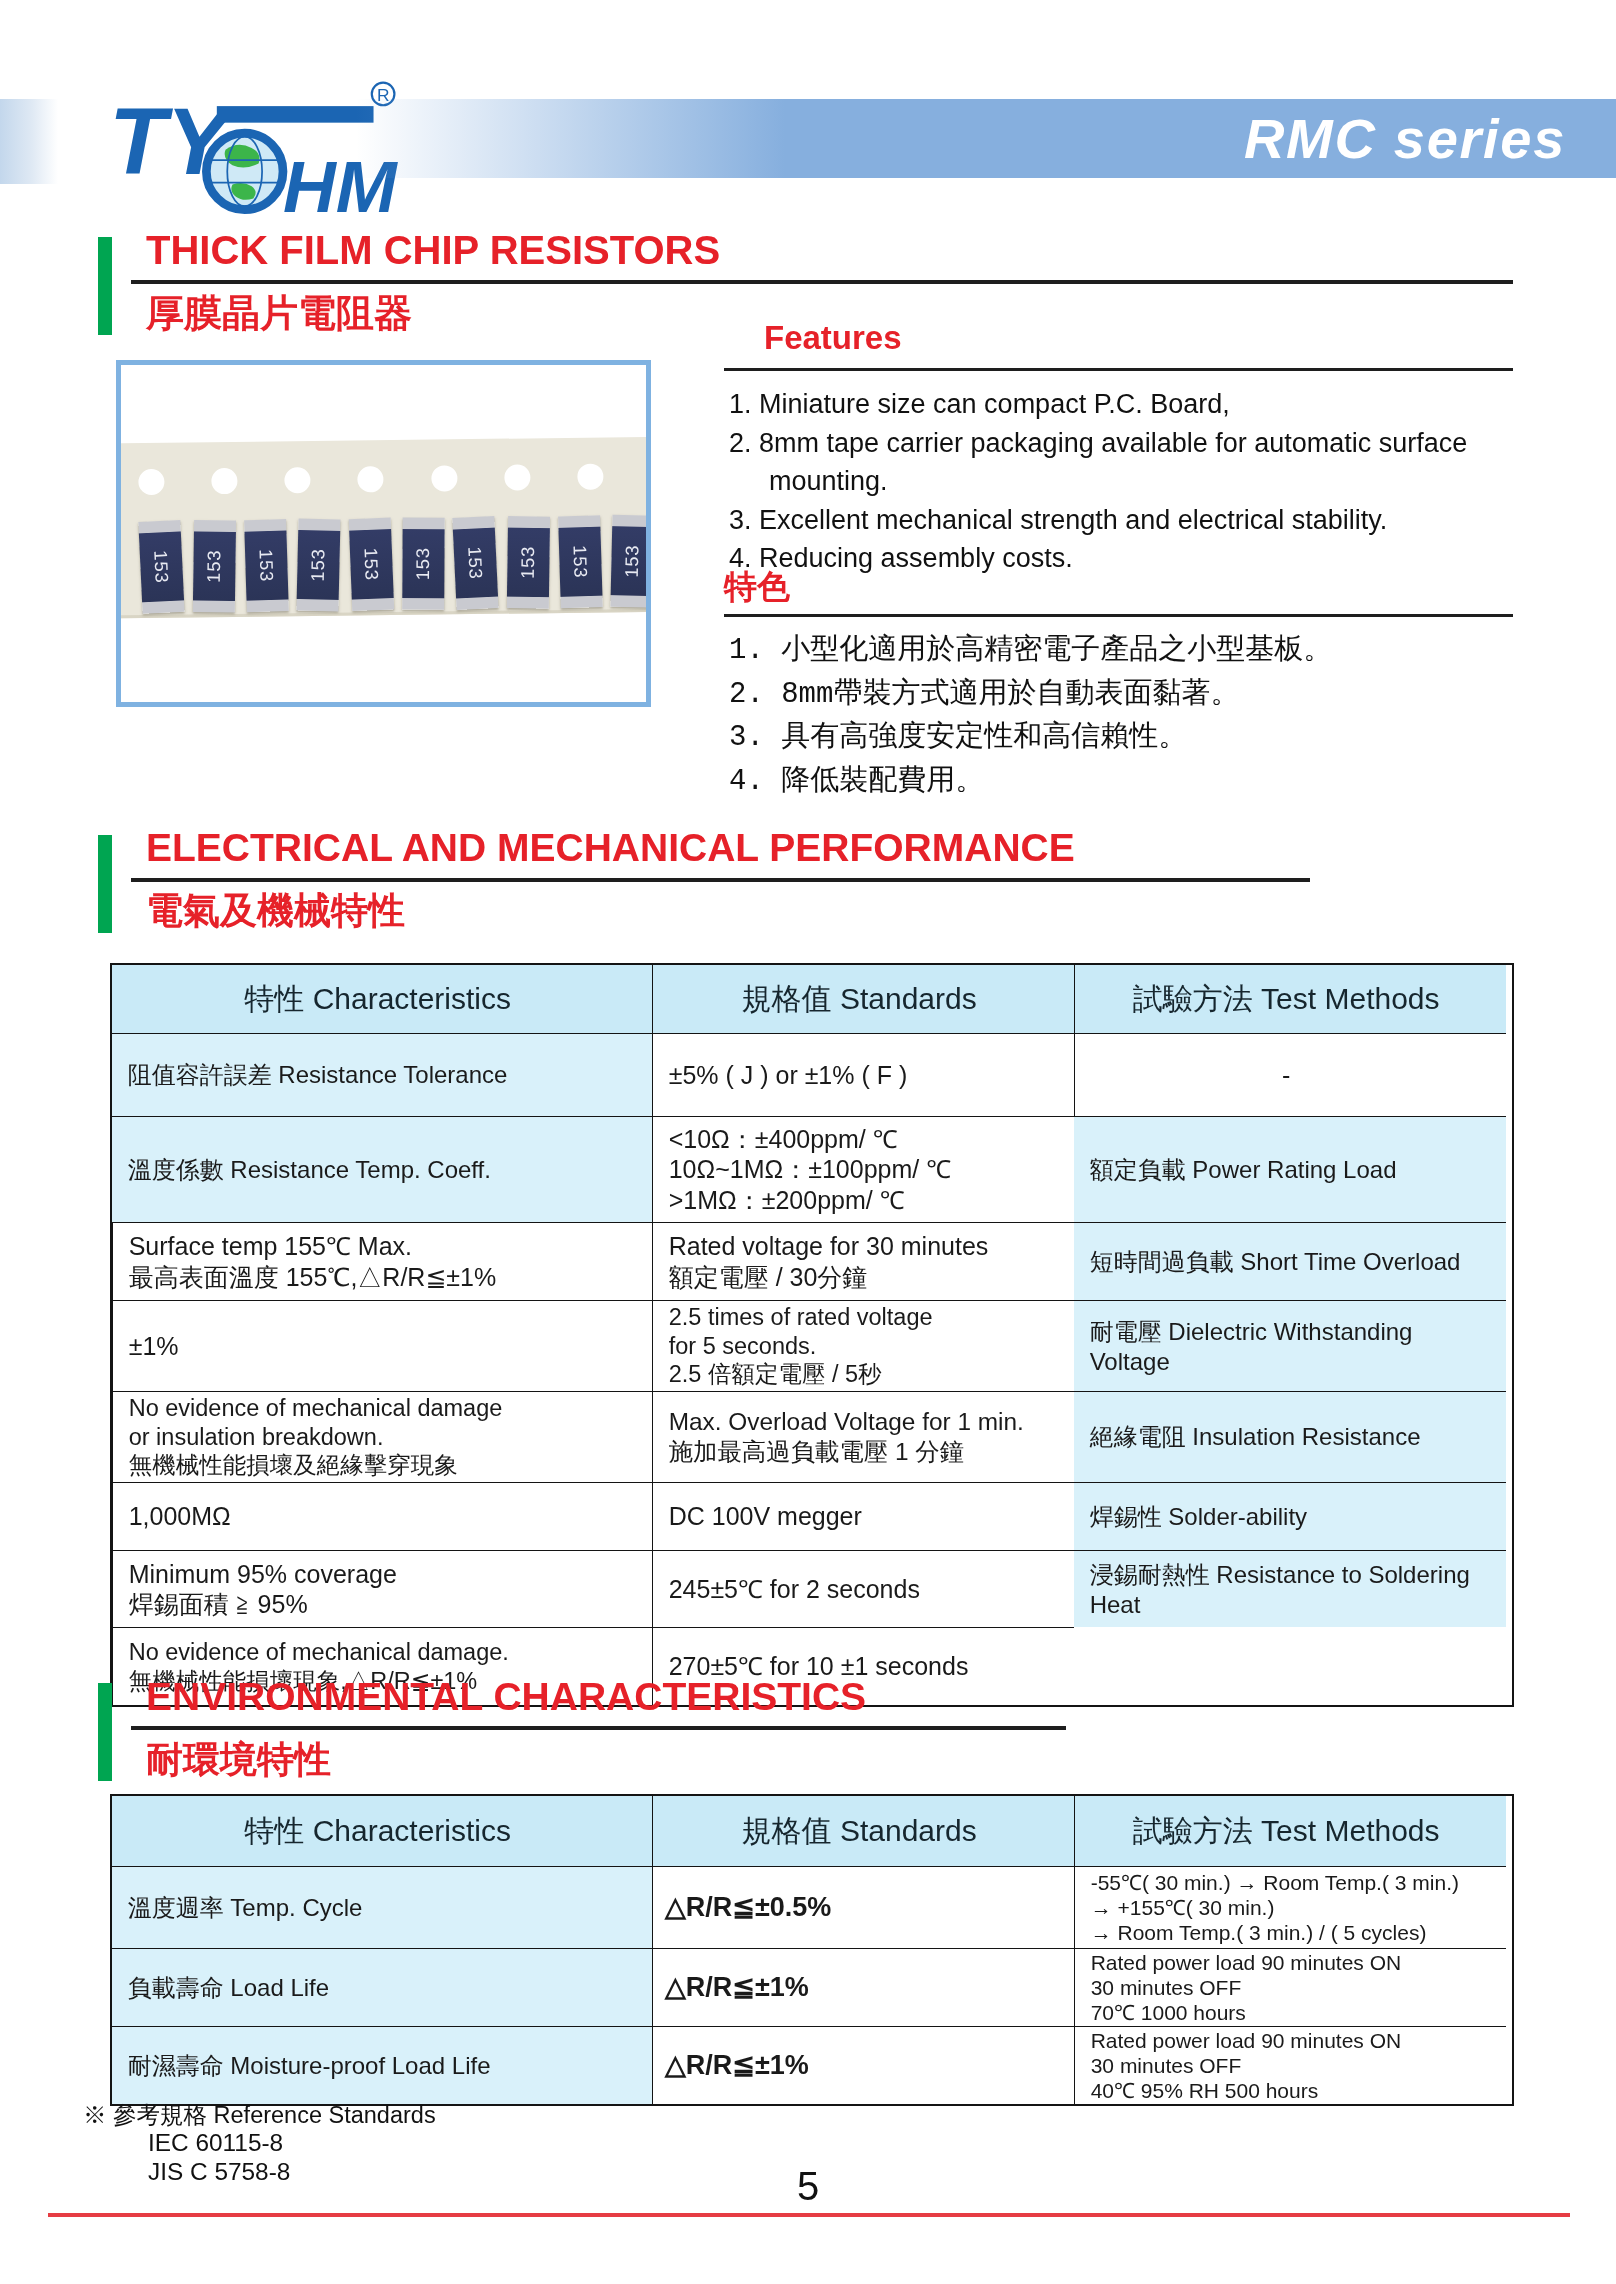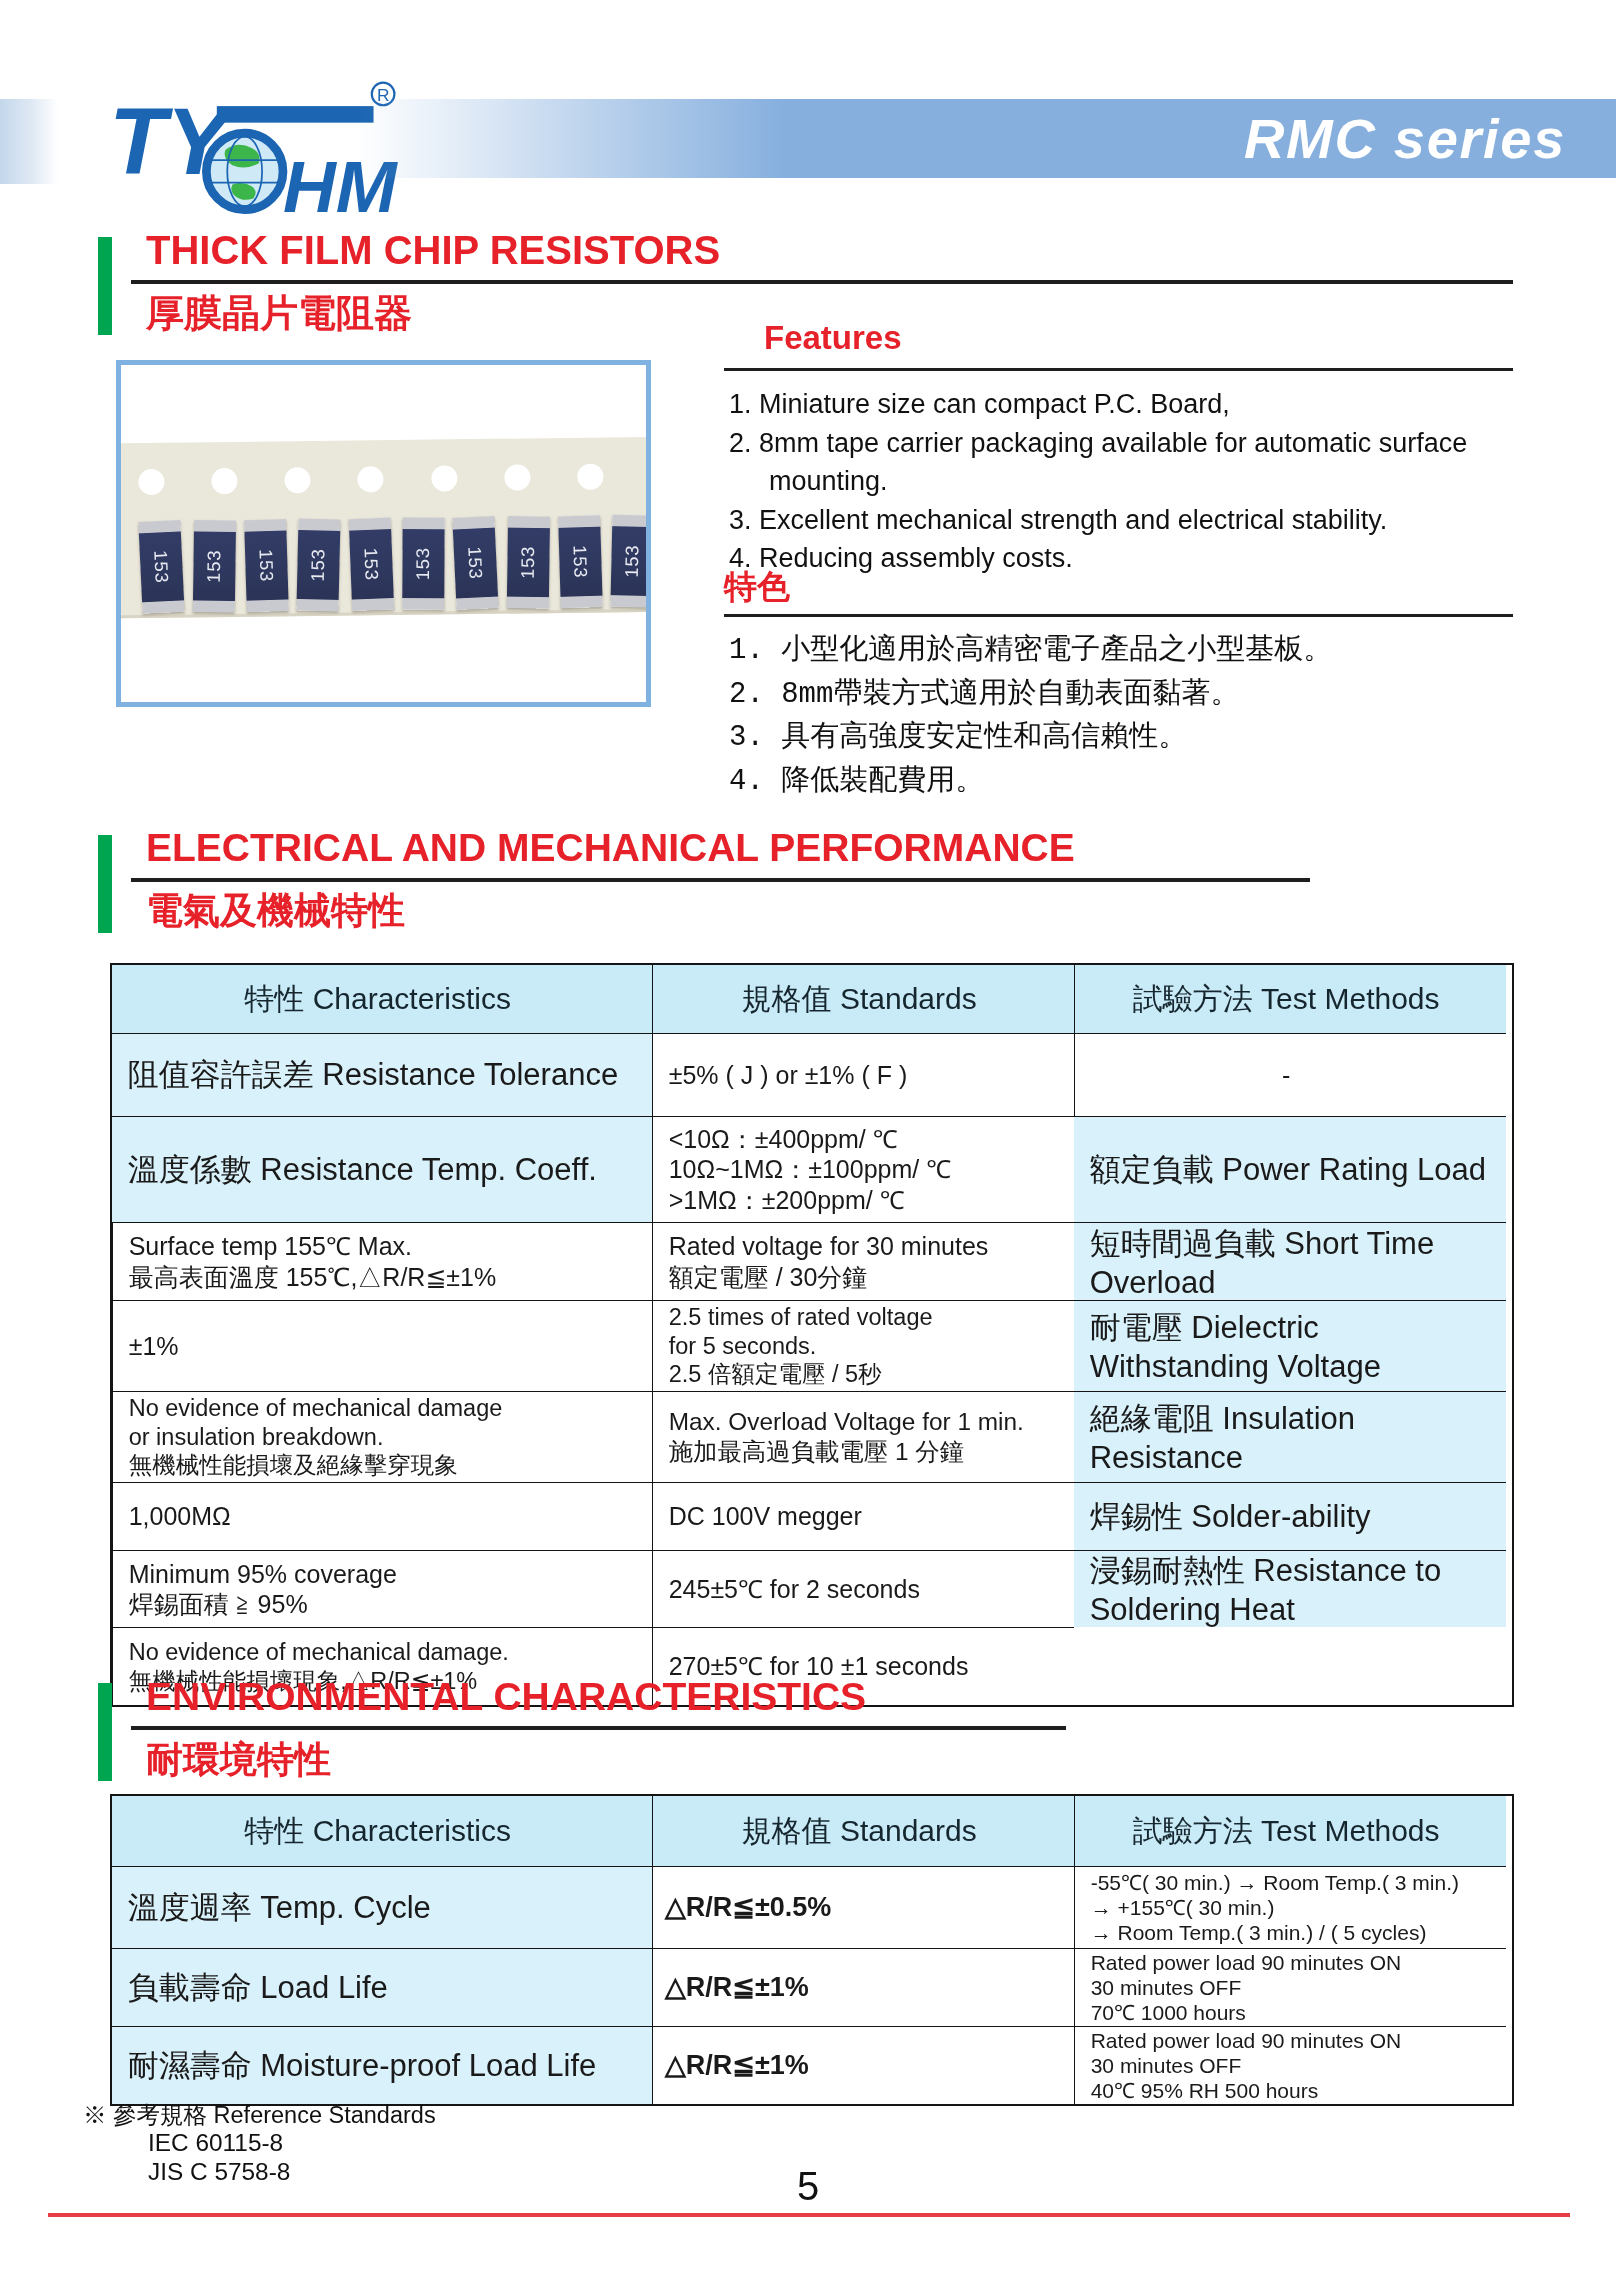--- a/index.html
+++ b/index.html
@@ -38,21 +38,21 @@
   .feat-item{font-size:27px;color:#111;line-height:1.43;padding-left:40px;text-indent:-40px;}
   .feat-item-zh{font-size:29px;color:#111;line-height:1.5;padding-left:44px;text-indent:-44px;font-family:Liberation Mono, monospace;}
 
   
   .tbl{position:absolute;left:110px;width:1400px;display:grid;
        grid-template-columns:540px 422px 432px;border:2.6px solid #141414;box-sizing:content-box;background:#fff;}
   .cell{border-left:1.7px solid #141414;border-top:1.7px solid #141414;display:flex;flex-direction:column;
         justify-content:center;box-sizing:border-box;padding:5.2px 8.7px 5.2px 15.7px;}
   .cell.no-l{border-left:none;} .cell.no-t{border-top:none;}
   .th{background:#c9eaf7;align-items:center;padding-left:0;font-size:30px;color:#16262e;justify-content:center;flex-direction:row;}
-  .c1{background:#d9f1fa;font-size:31px;}
+  .c1{background:#d9f1fa;font-size:24px;}
   .c2,.c3{background:#ffffff;font-size:25px;line-height:1.22;}
   .ln{white-space:nowrap;}
   .t-center{align-items:center;padding-left:0;}
   .std2{padding-left:12px;font-weight:bold;font-size:27px;}
   .small3 .ln{font-size:21px;line-height:1.2;}
 
   
   .foot-note{position:absolute;left:83px;font-size:23.5px;color:#111;}
   .foot-item{position:absolute;left:148px;font-size:24.4px;color:#111;}
   .pagenum{position:absolute;left:0;right:0;text-align:center;font-size:40px;color:#111;}

